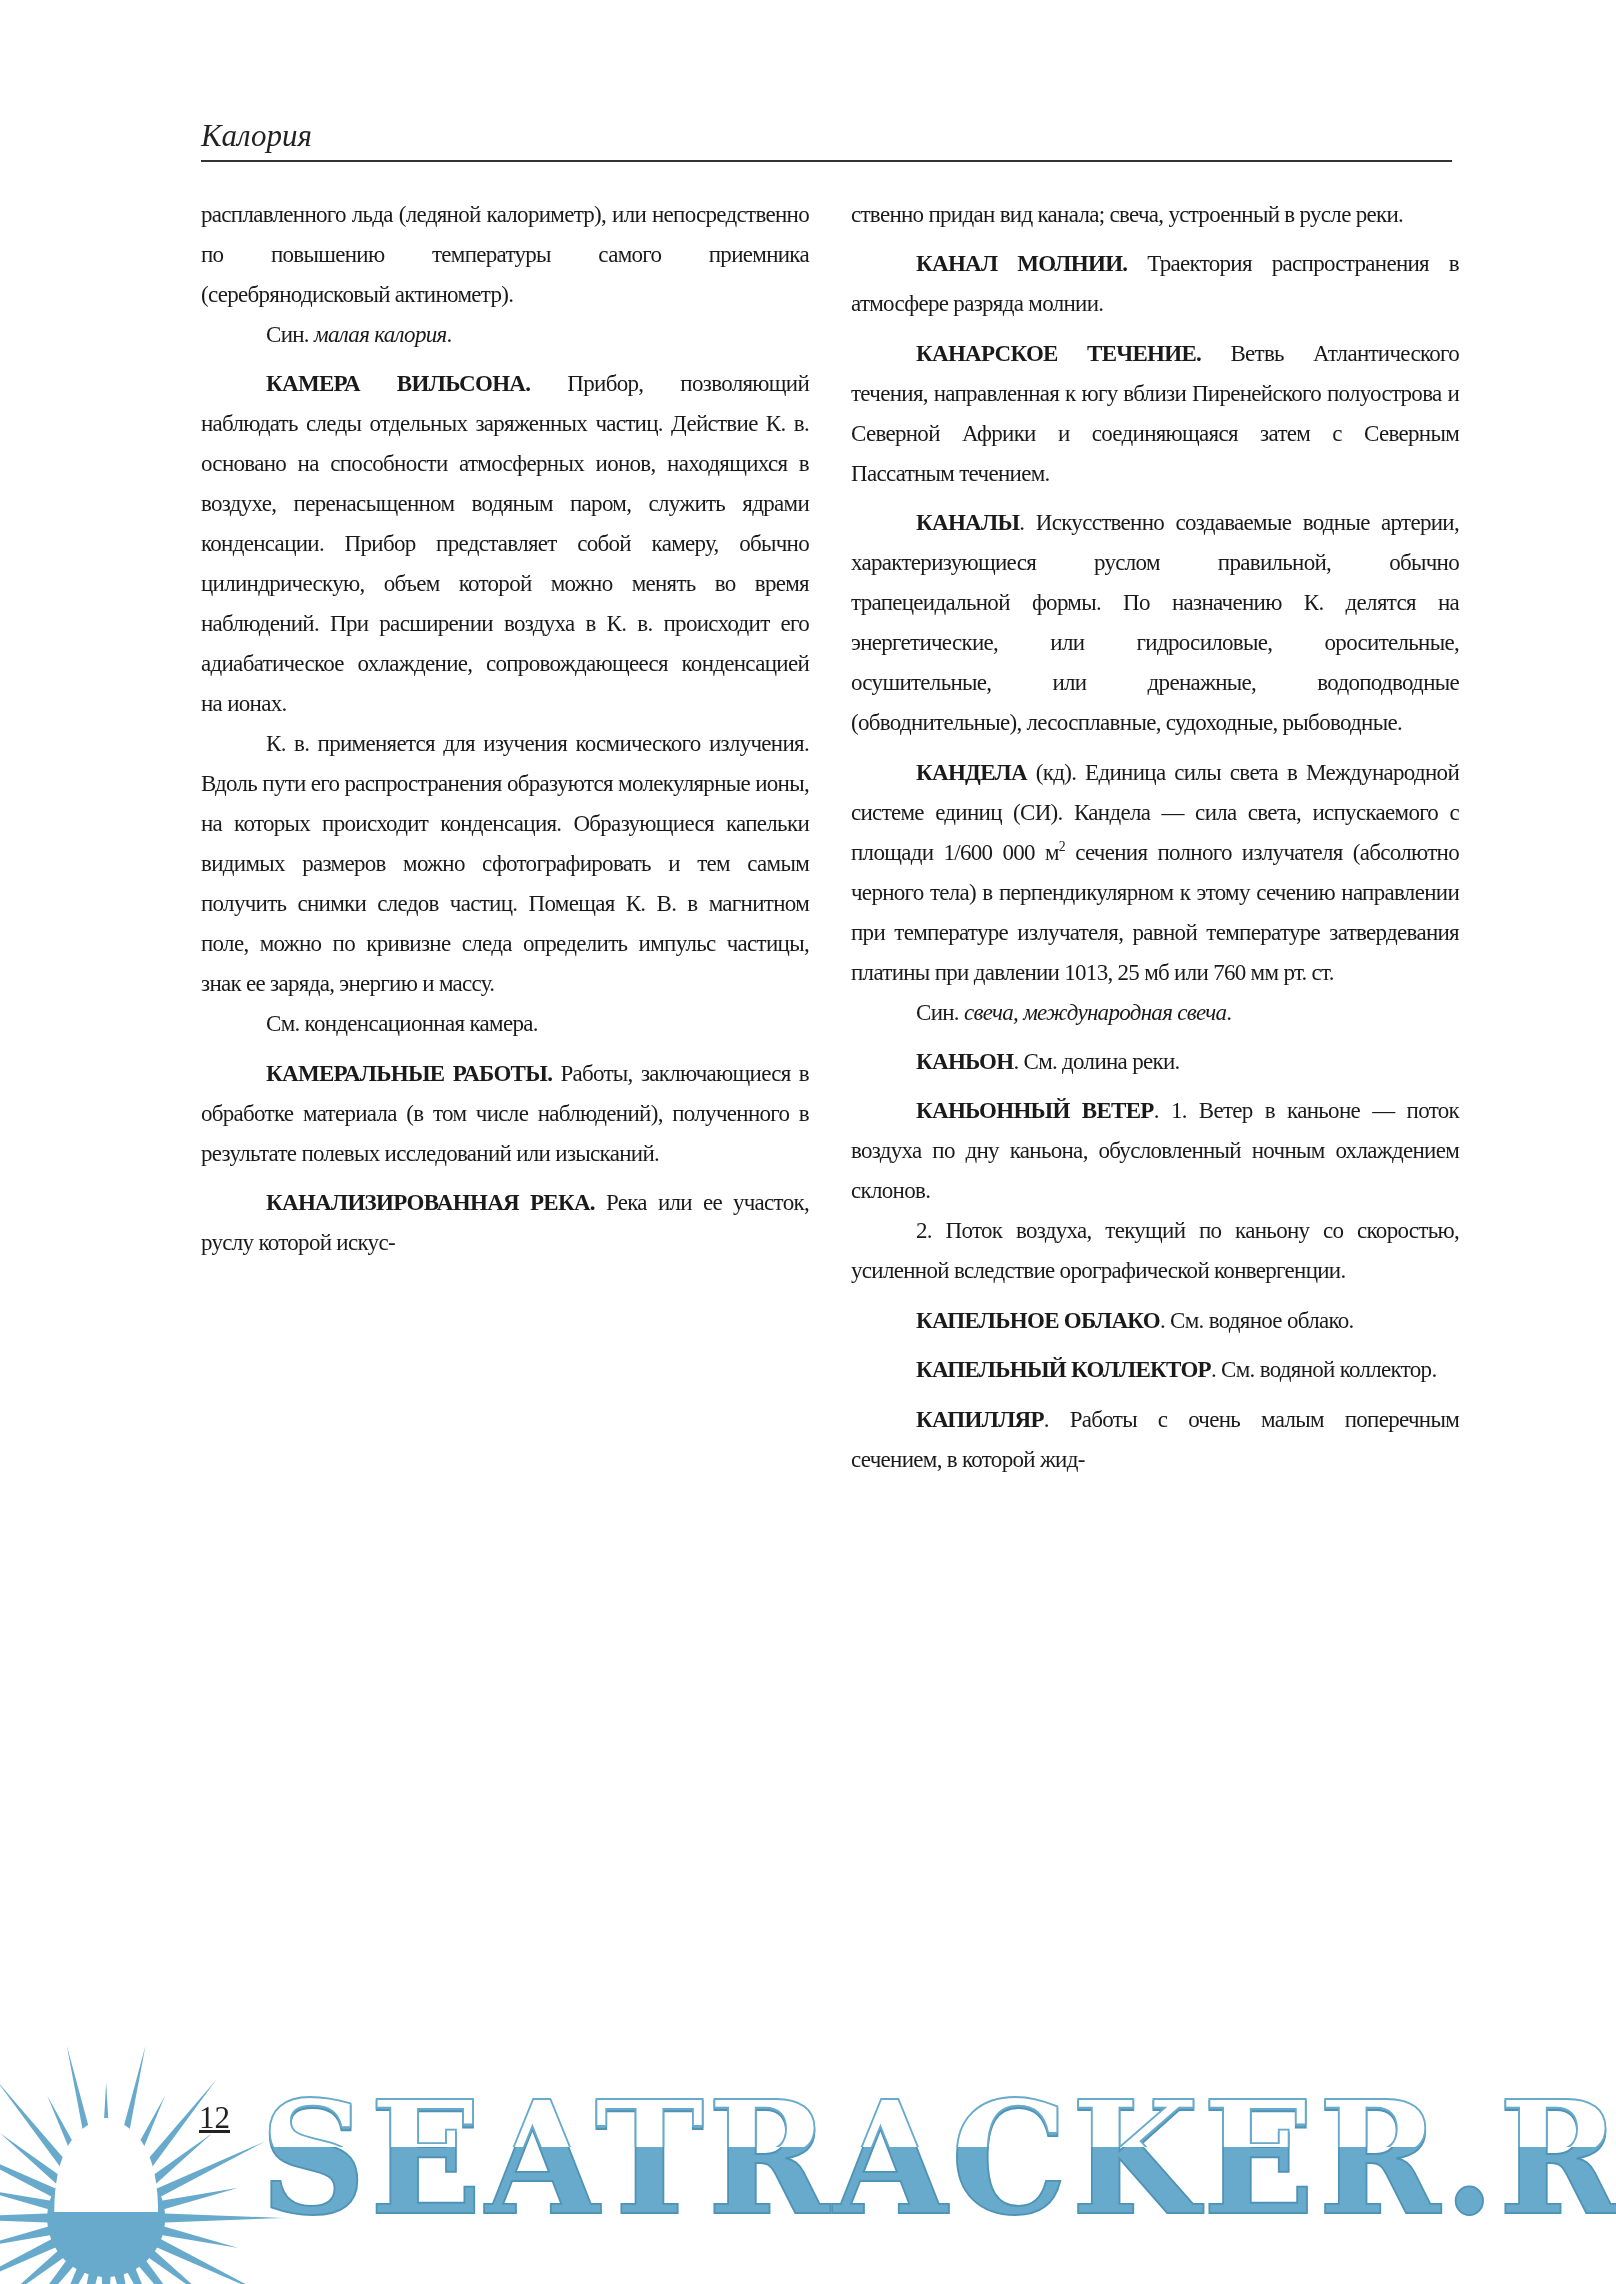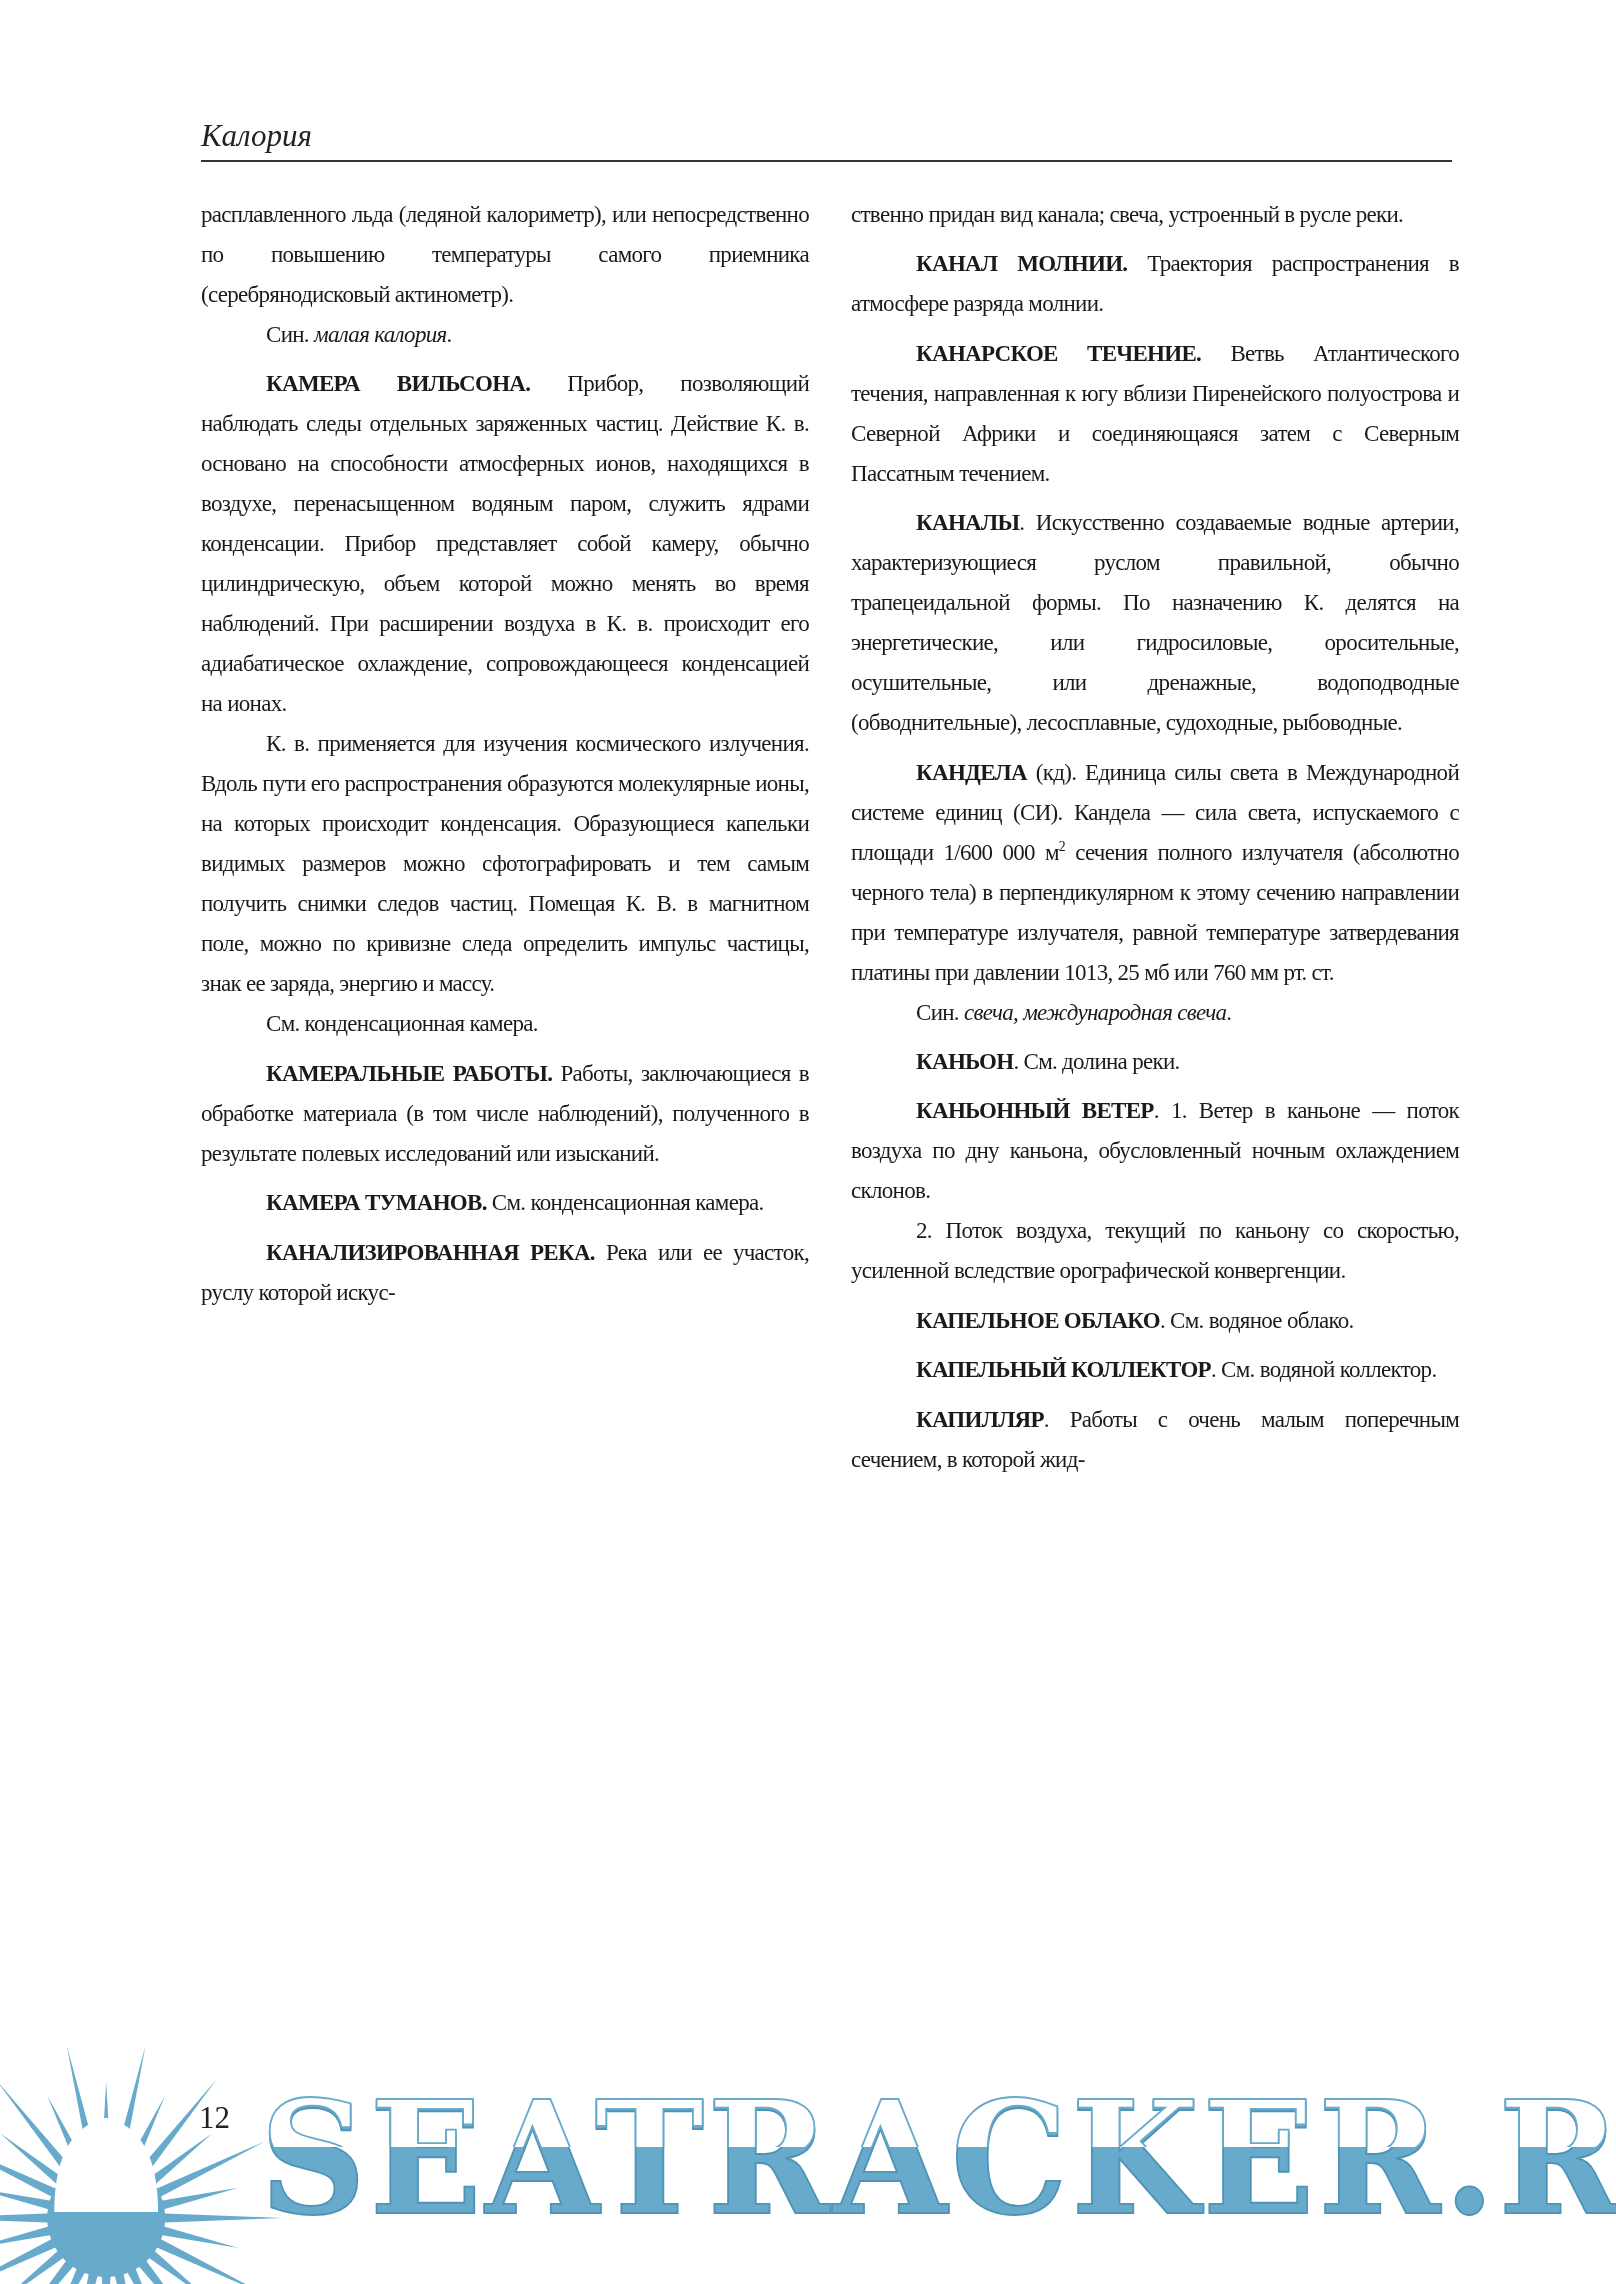--- a/index.html
+++ b/index.html
@@ -20,21 +20,21 @@
   .col.left { left: 201px; }
   .col.right { left: 851px; }
   .col p { margin: 0 0 9.4px 0; text-indent: 65px; }
   .col p.noindent { text-indent: 0; }
   .col p.tight { margin-bottom: 0; }
   .term { font-weight: bold; }
   .ref { font-weight: normal; }
   .it { font-style: italic; }
   sup { font-size: 60%; line-height: 0; vertical-align: super; }
   .page-number {
-    position: absolute; left: 199px; top: 2100px; font-size: 31px; color: #222;
+    position: absolute; left: 199px; top: 2100px; font-size: 31px; color: #222; text-decoration: underline;
   }
   .watermark { position: absolute; left: 0; top: 2041px; width: 1616px; height: 243px; }
   .wm-text {
     position: absolute; left: 260px; top: 2082px; font-family: "DejaVu Serif", serif; font-weight: bold;
     font-size: 147px; letter-spacing: 3.5px; line-height: 1; color: #67aacb;
     -webkit-text-stroke: 1.8px #4f93b6;
     transform: scaleY(1.05); transform-origin: top left;
   }
   .wm-top {
     position: absolute; left: 260px; top: 2076px; width: 1357px; height: 65px; overflow: hidden;
@@ -48,21 +48,20 @@
 <div class="running-head">Калория</div>
 <div class="head-rule"></div>
 
 <div class="col left">
   <p class="noindent tight"><span>расплавленного льда (ледяной калориметр), или непосредственно по повышению температуры самого приемника (серебрянодисковый актинометр).</span></p>
   <p><span>Син. </span><span class="it">малая калория</span><span>.</span></p>
   <p class="tight"><span class="term">КАМЕРА ВИЛЬСОНА.</span><span> Прибор, позволяющий наблюдать следы отдельных заряженных частиц. Действие К. в. основано на способности атмосферных ионов, находящихся в воздухе, перенасыщенном водяным паром, служить ядрами конденсации. Прибор представляет собой камеру, обычно цилиндрическую, объем которой можно менять во время наблюдений. При расширении воздуха в К. в. происходит его адиабатическое охлаждение, сопровождающееся конденсацией на ионах.</span></p>
   <p class="tight"><span>К. в. применяется для изучения космического излучения. Вдоль пути его распространения образуются молекулярные ионы, на которых происходит конденсация. Образующиеся капельки видимых размеров можно сфотографировать и тем самым получить снимки следов частиц. Помещая К. В. в магнитном поле, можно по кривизне следа определить импульс частицы, знак ее заряда, энергию и массу.</span></p>
   <p><span>См. </span><span class="ref">конденсационная камера</span><span>.</span></p>
   <p><span class="term">КАМЕРАЛЬНЫЕ РАБОТЫ.</span><span> Работы, заключающиеся в обработке материала (в том числе наблюдений), полученного в результате полевых исследований или изысканий.</span></p>
-  <p><span class="term">КАМЕРА ТУМАНОВ.</span><span> См. </span><span class="ref">конденсационная камера</span><span>.</span></p>
   <p><span class="term">КАНАЛИЗИРОВАННАЯ РЕКА.</span><span> Река или ее участок, руслу которой искус-</span></p>
 </div>
 
 <div class="col right">
   <p class="noindent"><span>ственно придан вид канала; свеча, устроенный в русле реки.</span></p>
   <p><span class="term">КАНАЛ МОЛНИИ.</span><span> Траектория распространения в атмосфере разряда молнии.</span></p>
   <p><span class="term">КАНАРСКОЕ ТЕЧЕНИЕ.</span><span> Ветвь Атлантического течения, направленная к югу вблизи Пиренейского полуострова и Северной Африки и соединяющаяся затем с Северным Пассатным течением.</span></p>
   <p><span class="term">КАНАЛЫ</span><span>. Искусственно создаваемые водные артерии, характеризующиеся руслом правильной, обычно трапецеидальной формы. По назначению К. делятся на энергетические, или гидросиловые, оросительные, осушительные, или дренажные, водоподводные (обводнительные), лесосплавные, судоходные, рыбоводные.</span></p>
   <p class="tight"><span class="term">КАНДЕЛА</span><span> (кд). Единица силы света в Международной системе единиц (СИ). Кандела — сила света, испускаемого с площади 1/600 000 м</span><sup>2</sup><span> сечения полного излучателя (абсолютно черного тела) в перпендикулярном к этому сечению направлении при температуре излучателя, равной температуре затвердевания платины при давлении 1013, 25 мб или 760 мм рт. ст.</span></p>
   <p><span>Син. </span><span class="it">свеча, международная свеча</span><span>.</span></p>

